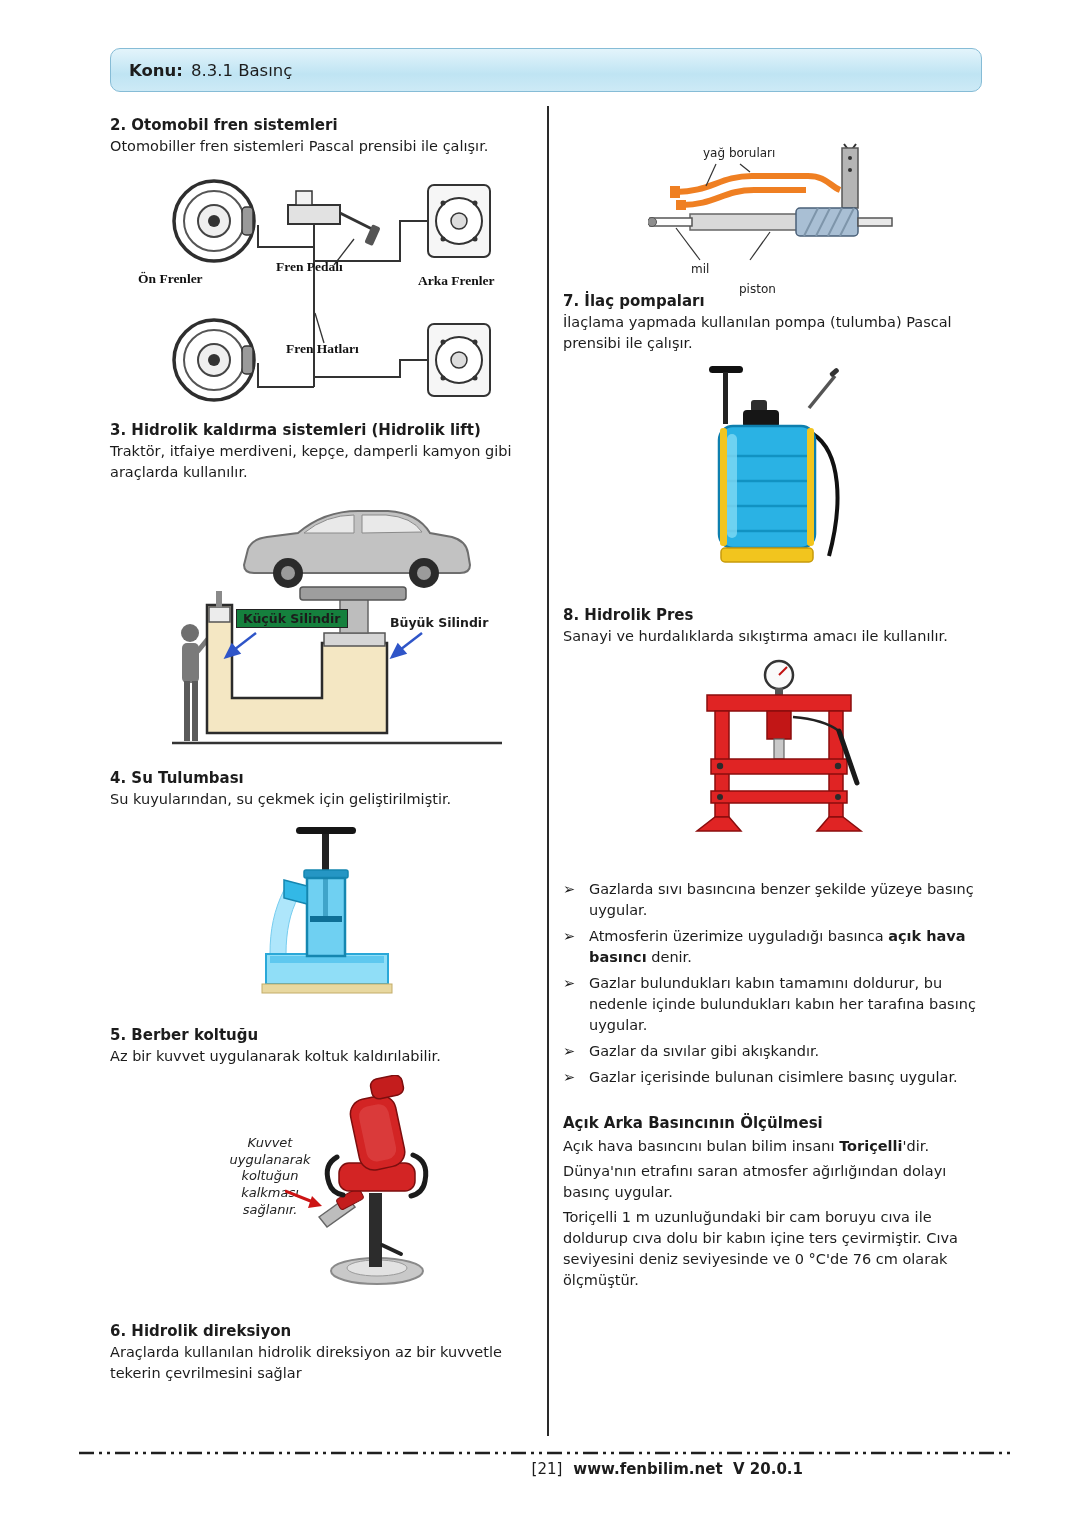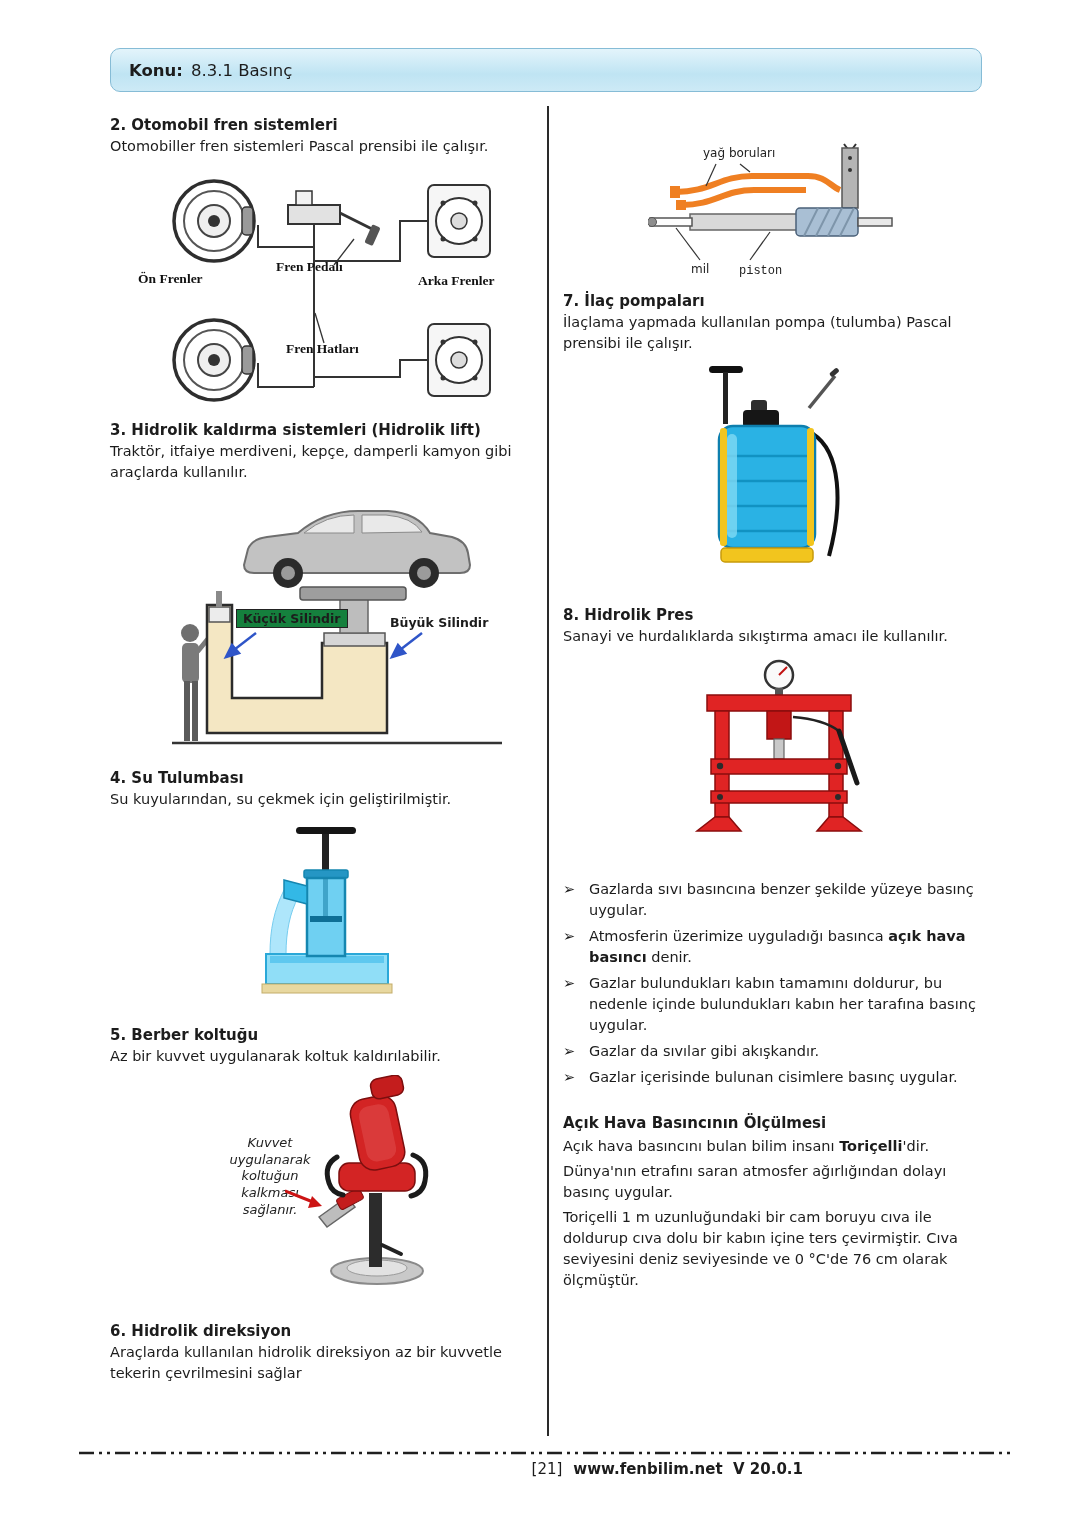--- a/index.html
+++ b/index.html
@@ -242,21 +242,21 @@
           <rect x="2" y="76" width="42" height="8" fill="#fdfdfd" stroke="#555" stroke-width="1.5"></rect>
           <circle cx="4" cy="80" r="4.5" fill="#8e8e8e" stroke="#555"></circle>
           <rect x="210" y="76" width="34" height="8" fill="#e8e8e8" stroke="#555" stroke-width="1.5"></rect>
           <line x1="68" y1="22" x2="58" y2="44" stroke="#333" stroke-width="1.2"></line>
           <line x1="92" y1="22" x2="102" y2="30" stroke="#333" stroke-width="1.2"></line>
           <line x1="52" y1="118" x2="28" y2="86" stroke="#333" stroke-width="1.2"></line>
           <line x1="102" y1="118" x2="122" y2="90" stroke="#333" stroke-width="1.2"></line>
         </svg>
         <div class="fig-label plain-label" style="left:140px;top:4px;">yağ boruları</div>
         <div class="fig-label plain-label" style="left:128px;top:120px;">mil</div>
-        <div class="fig-label plain-label" style="left:176px;top:122px;font-family:Liberation Mono, monospace;">piston</div>
+        <div class="fig-label plain-label" style="left:176px;top:140px;">piston</div>
       </figure>
 
       <section class="sec">
         <h3 class="sec-title">7. İlaç pompaları</h3>
         <p class="sec-body">İlaçlama yapmada kullanılan pompa (tulumba) Pascal prensibi ile çalışır.</p>
       </section>
 
       <figure class="fig fig-sprayer">
         <svg viewBox="0 0 150 230" width="150" height="230">
           <rect x="16" y="2" width="34" height="7" rx="3.5" fill="#111"></rect>
@@ -324,21 +324,21 @@
         <div class="bullet">
           <span class="marker">➢</span>
           <span><span>Gazlar da sıvılar gibi akışkandır.</span><b class="inline"></b><span></span></span>
         </div>
         <div class="bullet">
           <span class="marker">➢</span>
           <span><span>Gazlar içerisinde bulunan cisimlere basınç uygular.</span><b class="inline"></b><span></span></span>
         </div>
       </div>
 
-      <h4 class="subhead">Açık Hava Basıncının Ölçülmesi</h4>
+      <h4 class="subhead">Açık Arka Basıncının Ölçülmesi</h4>
       <p class="para"><span>Açık hava basıncını bulan bilim insanı </span><b class="inline">Toriçelli</b><span>'dir.</span></p>
       <p class="para">Dünya'nın etrafını saran atmosfer ağırlığından dolayı basınç uygular.</p>
       <p class="para">Toriçelli 1 m uzunluğundaki bir cam boruyu cıva ile doldurup cıva dolu bir kabın içine ters çevirmiştir. Cıva seviyesini deniz seviyesinde ve 0 °C'de 76 cm olarak ölçmüştür.</p>
 
     </div>
   </div>
 
   <div class="footer-rule">
     <svg width="936" height="6" viewBox="0 0 936 6">
       <line x1="0" y1="3" x2="936" y2="3" stroke="#1f1f1f" stroke-width="2.6" stroke-dasharray="15 5 3 5 3 5"></line>

